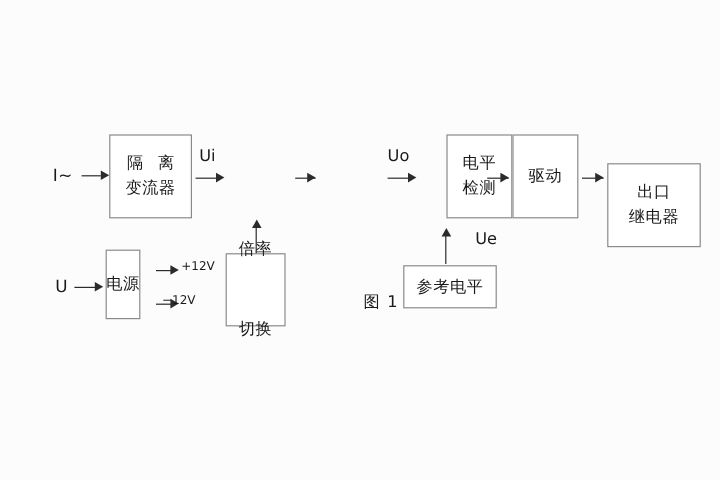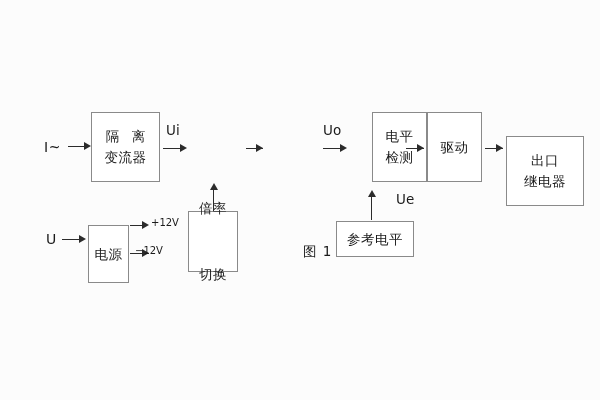--- a/index.html
+++ b/index.html
@@ -120,21 +120,21 @@
 
   <div class="box" style="left:506px; top:124px; width:78px; height:70px;margin-top:12px;">
     <span class="l1">出口</span>
     <span class="l2">继电器</span>
   </div>
 
   <div class="lbl port" style="left:46px; top:231px;">U</div>
   <div class="hline" style="left:62px; top:239px; width:19px;"></div>
   <div class="arrow-r" style="left:79px; top:235px;"></div>
 
-  <div class="box" style="left:88px; top:225px; width:41px; height:58px;">
+  <div class="box" style="left:88px; top:208px; width:29px; height:58px;">
     <span class="l1">电源</span>
   </div>
 
   <div class="hline" style="left:130px; top:225px; width:16px;"></div>
   <div class="arrow-r" style="left:142px; top:221px;"></div>
   <div class="lbl rail" style="left:151px; top:217px;">+12V</div>
 
   <div class="hline" style="left:130px; top:253px; width:16px;"></div>
   <div class="arrow-r" style="left:142px; top:249px;"></div>
   <div class="lbl rail" style="left:135px; top:245px;">−12V</div>

